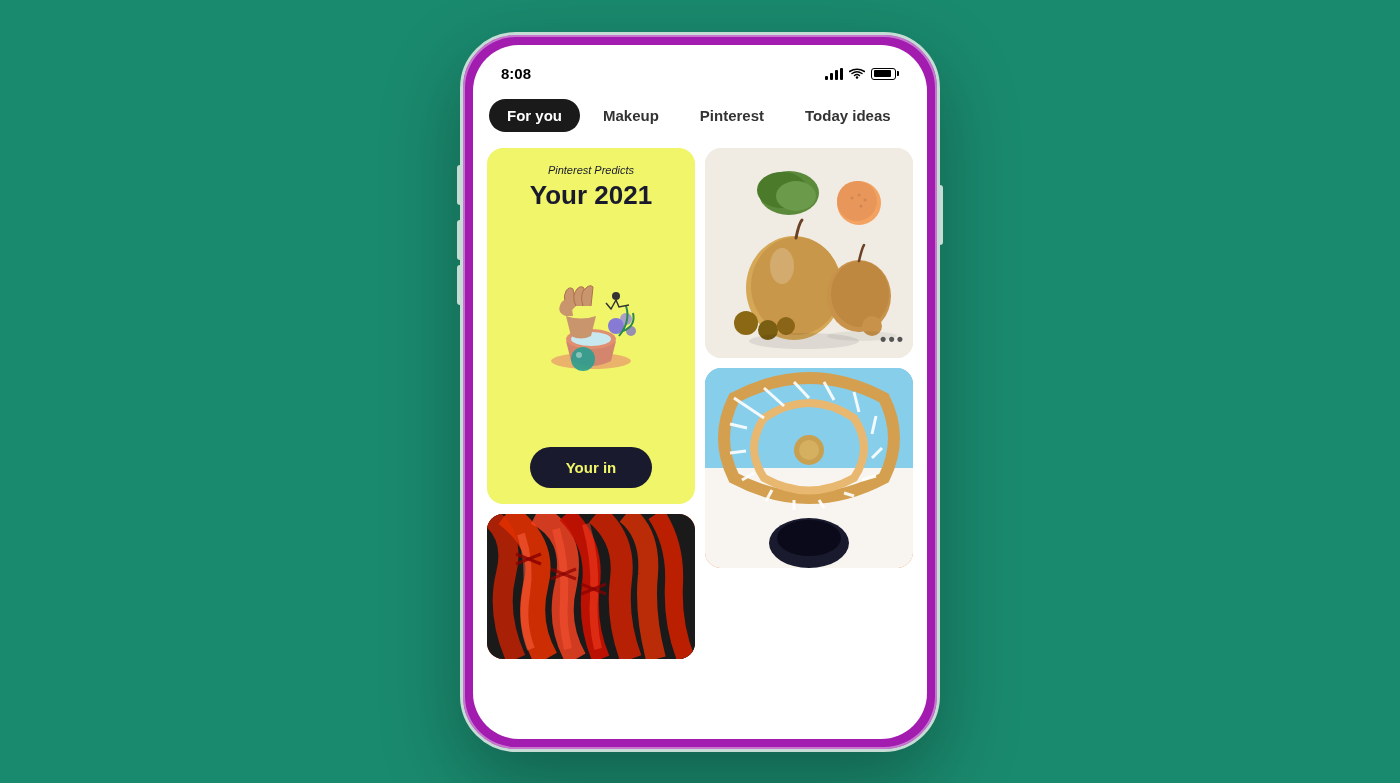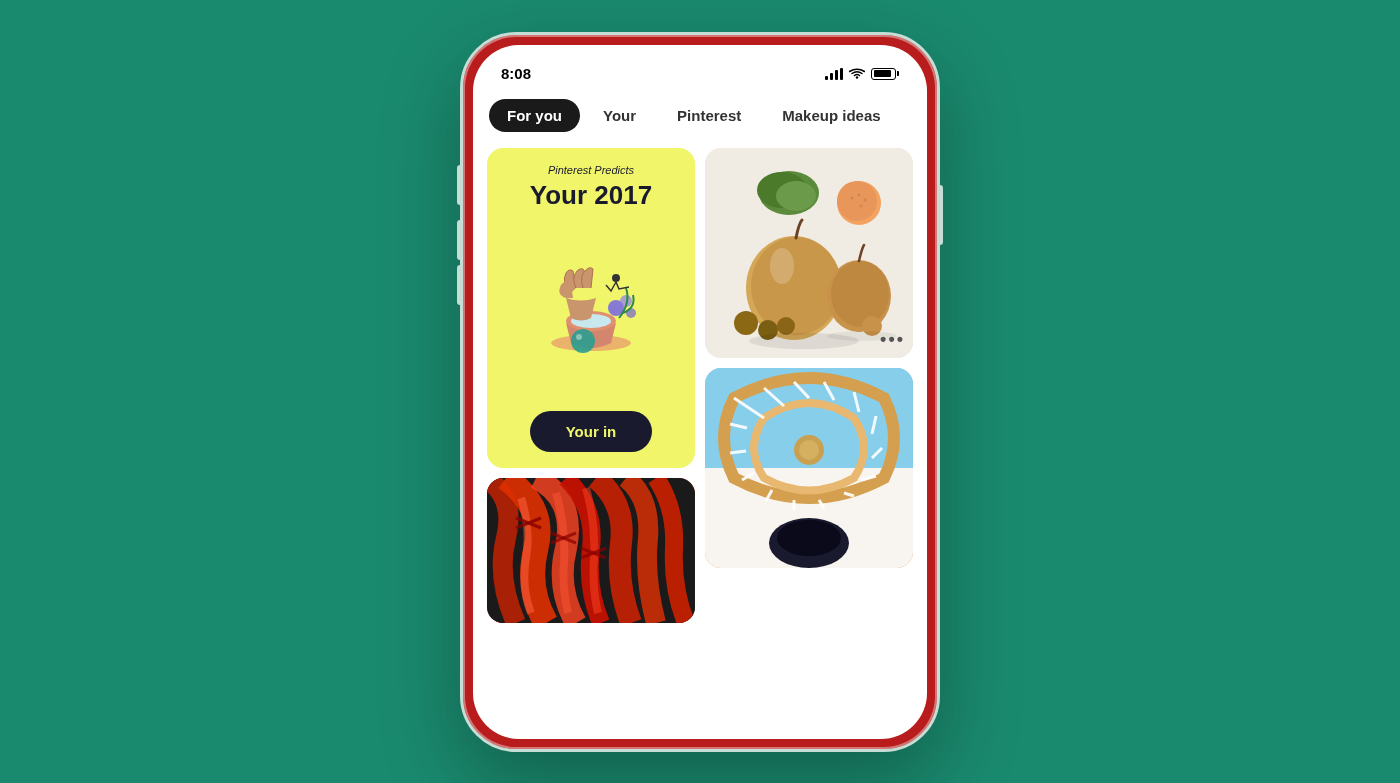--- a/index.html
+++ b/index.html
@@ -19,21 +19,21 @@
       position: relative;
       width: 480px;
       height: 720px;
     }
 
     .phone-shell {
       position: absolute;
       top: 0; left: 0;
       width: 100%;
       height: 100%;
-      background: #b91c1c;
+      background: #a21caf;
       border-radius: 56px;
       border: 3px solid #c5ddd5;
       box-shadow: 
         0 30px 80px rgba(0,0,0,0.3),
         inset 0 0 0 2px rgba(255,255,255,0.4);
     }
 
     
     .phone-shell::before {
       content: '';
@@ -196,21 +196,21 @@
 
     
     .predict-card {
       background: #f0f56a;
       border-radius: 16px;
       padding: 16px;
       display: flex;
       flex-direction: column;
       align-items: center;
       position: relative;
-      height: 320px;
+      height: 356px;
       flex-shrink: 0;
       overflow: hidden;
     }
 
     .predict-label {
       font-size: 11px;
       font-style: italic;
       color: #1a1a2e;
       margin-bottom: 4px;
       font-weight: 500;
@@ -320,38 +320,38 @@
             <div class="battery-tip"></div>
           </div>
         </div>
       </div>
 
       <div class="nav-tabs">
         <div class="nav-tab active">
           <span>For you</span>
         </div>
         <div class="nav-tab">
-          <span>Your</span>
+          <span>Makeup</span>
         </div>
         <div class="nav-tab">
           <span>Pinterest</span>
         </div>
         <div class="nav-tab">
-          <span>Makeup ideas</span>
+          <span>Today ideas</span>
         </div>
       </div>
 
       <div class="content">
         <div class="grid">
 
           <div class="col">
 
             <div class="predict-card">
               <span class="predict-label">Pinterest Predicts</span>
-              <span class="predict-title">Your 2017</span>
+              <span class="predict-title">Your 2021</span>
 
               <div class="predict-illustration">
                 <svg width="160" height="115" viewBox="0 0 160 115">
 
                   <ellipse cx="80" cy="90" rx="40" ry="8" fill="#e8956d" opacity="0.7"></ellipse>
                   <path d="M 55 70 Q 80 85 105 70 L 100 90 Q 80 100 60 90 Z" fill="#d4856d"></path>
                   <ellipse cx="80" cy="68" rx="25" ry="10" fill="#e09070"></ellipse>
 
                   <ellipse cx="80" cy="68" rx="20" ry="7" fill="#c8e8f0"></ellipse>
 

